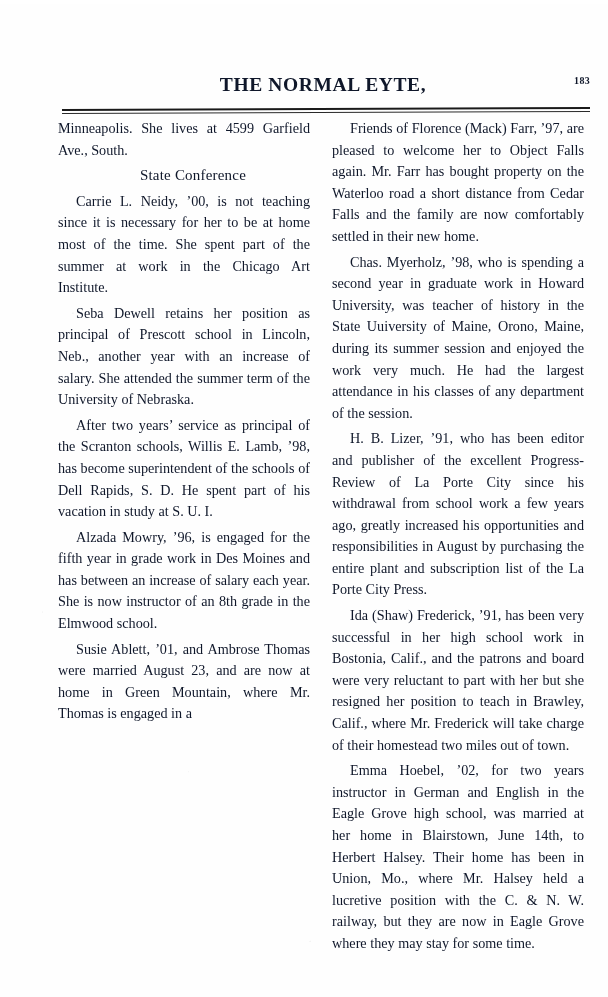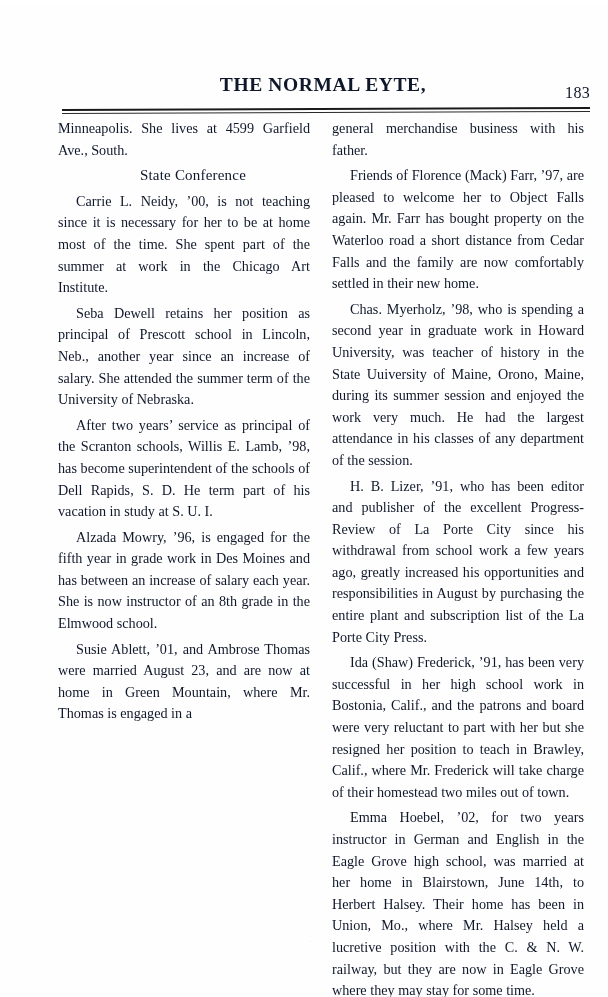--- a/index.html
+++ b/index.html
@@ -49,23 +49,23 @@
     top: 0;
     text-align: center;
     font-weight: bold;
     font-size: 19.5px;
     letter-spacing: 0.6px;
     padding-left: 38px;
   }
   .page-number {
     position: absolute;
     right: 18px;
-    top: 10px;
-    font-weight: normal;
-    font-size: 16px;
+    top: 1px;
+    font-weight: bold;
+    font-size: 10px;
     letter-spacing: 0.3px;
   }
 
   
   .header-rule {
     position: absolute;
     left: 62px;
     right: 18px;
     top: 104px;
     height: 6px;
@@ -137,27 +137,26 @@
   <div class="header-rule">
     <div class="thick"></div>
     <div class="thin"></div>
   </div>
 
   <div class="columns">
     <div class="col col-left">
         <p class="cont">Minneapolis. She lives at 4599 Garfield Ave., South.</p>
         <p class="section-heading">State Conference</p>
         <p class="">Carrie L. Neidy, ’00, is not teaching since it is necessary for her to be at home most of the time. She spent part of the summer at work in the Chicago Art Institute.</p>
-        <p class="">Seba Dewell retains her position as principal of Prescott school in Lincoln, Neb., another year since an increase of salary. She attended the summer term of the University of Nebraska.</p>
-        <p class="">After two years’ service as principal of the Scranton schools, Willis E. Lamb, ’98, has become superintendent of the schools of Dell Rapids, S. D. He term part of his vacation in study at S. U. I.</p>
+        <p class="">Seba Dewell retains her position as principal of Prescott school in Lincoln, Neb., another year with an increase of salary. She attended the summer term of the University of Nebraska.</p>
+        <p class="">After two years’ service as principal of the Scranton schools, Willis E. Lamb, ’98, has become superintendent of the schools of Dell Rapids, S. D. He spent part of his vacation in study at S. U. I.</p>
         <p class="">Alzada Mowry, ’96, is engaged for the fifth year in grade work in Des Moines and has between an increase of salary each year. She is now instructor of an 8th grade in the Elmwood school.</p>
         <p class="">Susie Ablett, ’01, and Ambrose Thomas were married August 23, and are now at home in Green Mountain, where Mr. Thomas is engaged in a</p>
       </div>
     <div class="col col-right">
-        <p class="cont">general merchandise business with his father.</p>
         <p class="">Friends of Florence (Mack) Farr, ’97, are pleased to welcome her to Object Falls again. Mr. Farr has bought property on the Waterloo road a short distance from Cedar Falls and the family are now comfortably settled in their new home.</p>
         <p class="">Chas. Myerholz, ’98, who is spending a second year in graduate work in Howard University, was teacher of history in the State Uuiversity of Maine, Orono, Maine, during its summer session and enjoyed the work very much. He had the largest attendance in his classes of any department of the session.</p>
         <p class="">H. B. Lizer, ’91, who has been editor and publisher of the excellent Progress-Review of La Porte City since his withdrawal from school work a few years ago, greatly increased his opportunities and responsibilities in August by purchasing the entire plant and subscription list of the La Porte City Press.</p>
         <p class="">Ida (Shaw) Frederick, ’91, has been very successful in her high school work in Bostonia, Calif., and the patrons and board were very reluctant to part with her but she resigned her position to teach in Brawley, Calif., where Mr. Frederick will take charge of their homestead two miles out of town.</p>
         <p class="">Emma Hoebel, ’02, for two years instructor in German and English in the Eagle Grove high school, was married at her home in Blairstown, June 14th, to Herbert Halsey. Their home has been in Union, Mo., where Mr. Halsey held a lucretive position with the C. &amp; N. W. railway, but they are now in Eagle Grove where they may stay for some time.</p>
       </div>
   </div>
 
 </div>
 

